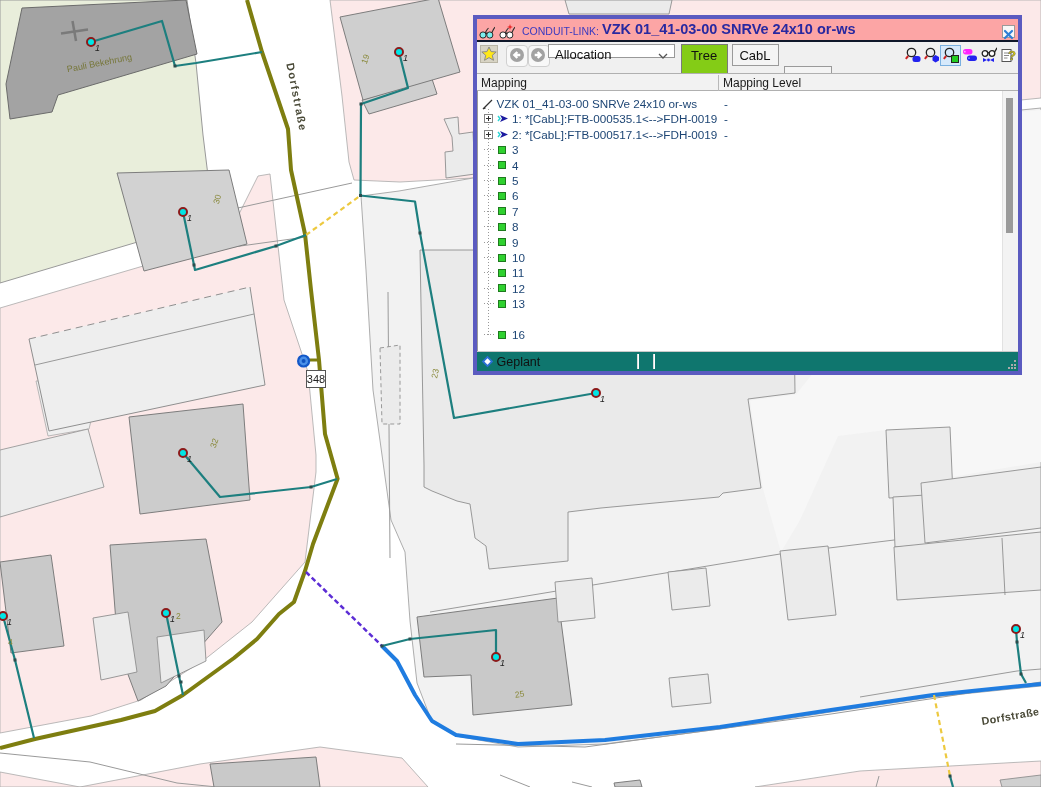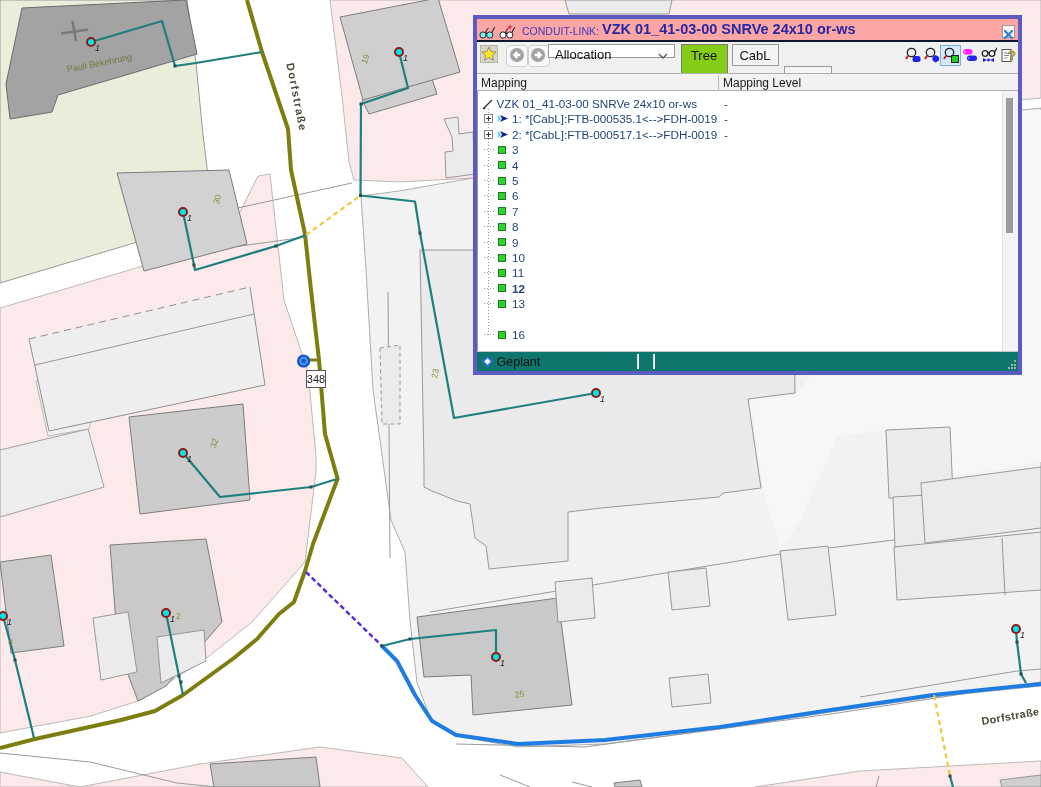--- a/index.html
+++ b/index.html
@@ -317,21 +317,21 @@
     </div>
   <div class="trow" style="top: 51.2px;"><div class="hguide" style="top:7px"></div><div class="gsq"></div><span class="txt">3</span></div>
       <div class="trow" style="top: 66.6px;"><div class="hguide" style="top:7px"></div><div class="gsq"></div><span class="txt">4</span></div>
       <div class="trow" style="top: 82px;"><div class="hguide" style="top:7px"></div><div class="gsq"></div><span class="txt">5</span></div>
       <div class="trow" style="top: 97.4px;"><div class="hguide" style="top:7px"></div><div class="gsq"></div><span class="txt">6</span></div>
       <div class="trow" style="top: 112.8px;"><div class="hguide" style="top:7px"></div><div class="gsq"></div><span class="txt">7</span></div>
       <div class="trow" style="top: 128.2px;"><div class="hguide" style="top:7px"></div><div class="gsq"></div><span class="txt">8</span></div>
       <div class="trow" style="top: 143.6px;"><div class="hguide" style="top:7px"></div><div class="gsq"></div><span class="txt">9</span></div>
       <div class="trow" style="top: 159px;"><div class="hguide" style="top:7px"></div><div class="gsq"></div><span class="txt">10</span></div>
       <div class="trow" style="top: 174.4px;"><div class="hguide" style="top:7px"></div><div class="gsq"></div><span class="txt">11</span></div>
-      <div class="trow" style="top: 189.8px; font-weight: bold;"><div class="hguide" style="top:7px"></div><div class="gsq"></div><span class="txt">12</span></div>
+      <div class="trow" style="top: 189.8px;"><div class="hguide" style="top:7px"></div><div class="gsq"></div><span class="txt">12</span></div>
       <div class="trow" style="top: 205.2px;"><div class="hguide" style="top:7px"></div><div class="gsq"></div><span class="txt">13</span></div>
       <div class="trow" style="top: 236px;"><div class="hguide" style="top:7px"></div><div class="gsq"></div><span class="txt">16</span></div>
     </div>
   <div id="scroll">
       <div id="thumb"></div>
     </div>
   <div id="status">
     <svg width="13" height="13" style="position:absolute;left:4px;top:3px" viewBox="0 0 14 14">
         <rect x="3.6" y="3.6" width="6.8" height="6.8" fill="#fff" stroke="#2a6fd4" stroke-width="2" transform="rotate(45 7 7)"></rect>
       </svg>

